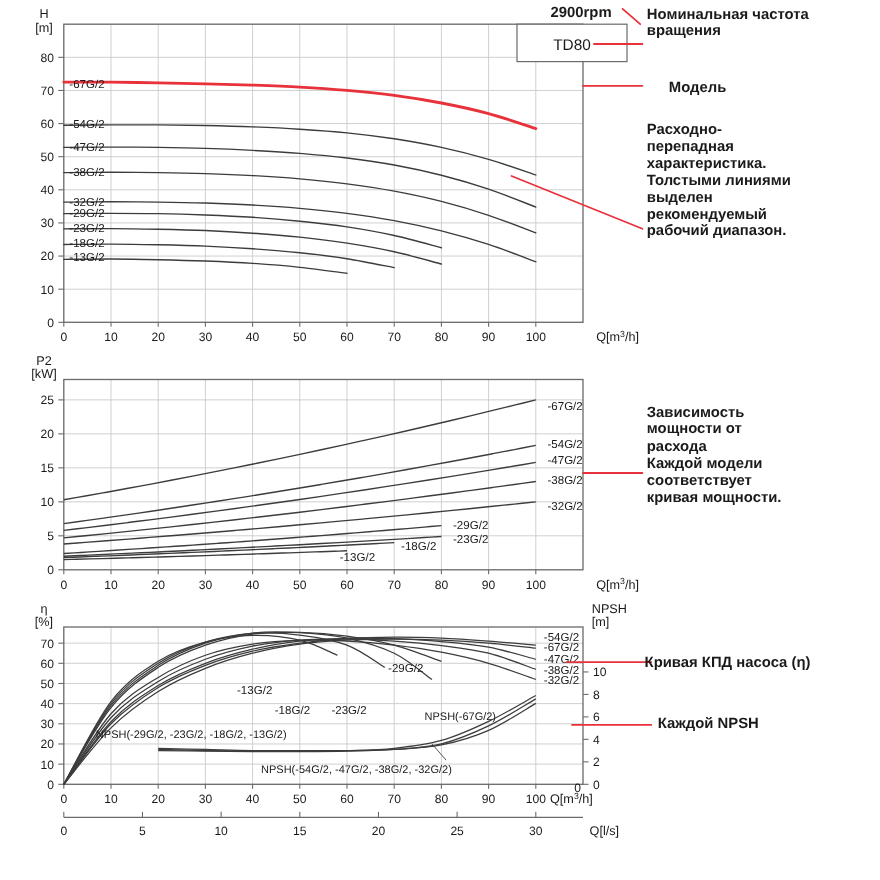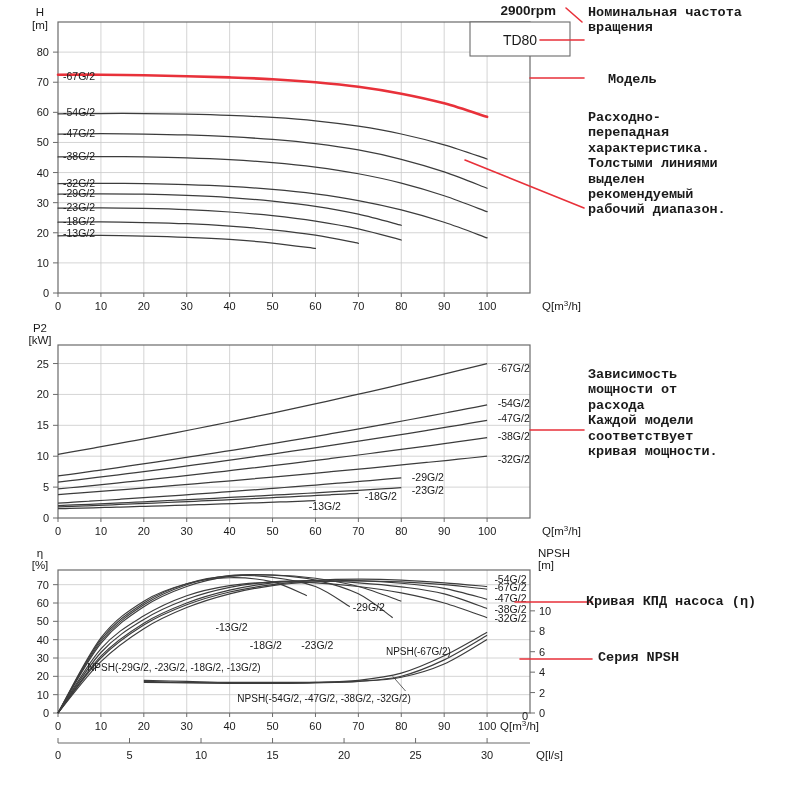--- a/index.html
+++ b/index.html
@@ -8,21 +8,21 @@
     background:#ffffff;
     font-family:"Liberation Sans", sans-serif;
     color:#1a1a1a;
     overflow:hidden;
     position:relative;
   }
   #root{position:absolute;left:0;top:0;width:800px;height:800px;}
   svg{position:absolute;left:0;top:0;}
   .anno{
     position:absolute;
-    font-family:Liberation Mono, monospace;
+    font-family:Liberation Sans, sans-serif;
     font-size:13.5px;
     font-weight:bold;
     color:#1a1a1a;
     line-height:1.14;
     white-space:pre-line;
   }
   .axlabel{font-size:11px;fill:#1a1a1a;font-family:"Liberation Sans",sans-serif;}
   .axtitle{font-size:11.5px;fill:#1a1a1a;font-family:"Liberation Sans",sans-serif;}
   .curvelabel{font-size:10.5px;fill:#1a1a1a;font-family:"Liberation Sans",sans-serif;}
   .tinylabel{font-size:10px;fill:#1a1a1a;font-family:"Liberation Sans",sans-serif;}
@@ -339,15 +339,15 @@
 
   <div class="anno" style="left:588px;top:367px;width:205px;">Зависимость
 мощности от
 расхода
 Каждой модели
 соответствует
 кривая мощности.</div>
 
   <div class="anno" style="left:586px;top:594px;width:200px;">Кривая КПД насоса (η)</div>
 
-  <div class="anno" style="left:598px;top:650px;width:200px;">Серия NPSH</div>
+  <div class="anno" style="left:598px;top:650px;width:200px;">Каждой NPSH</div>
 
 </div>
 
 </body></html>

